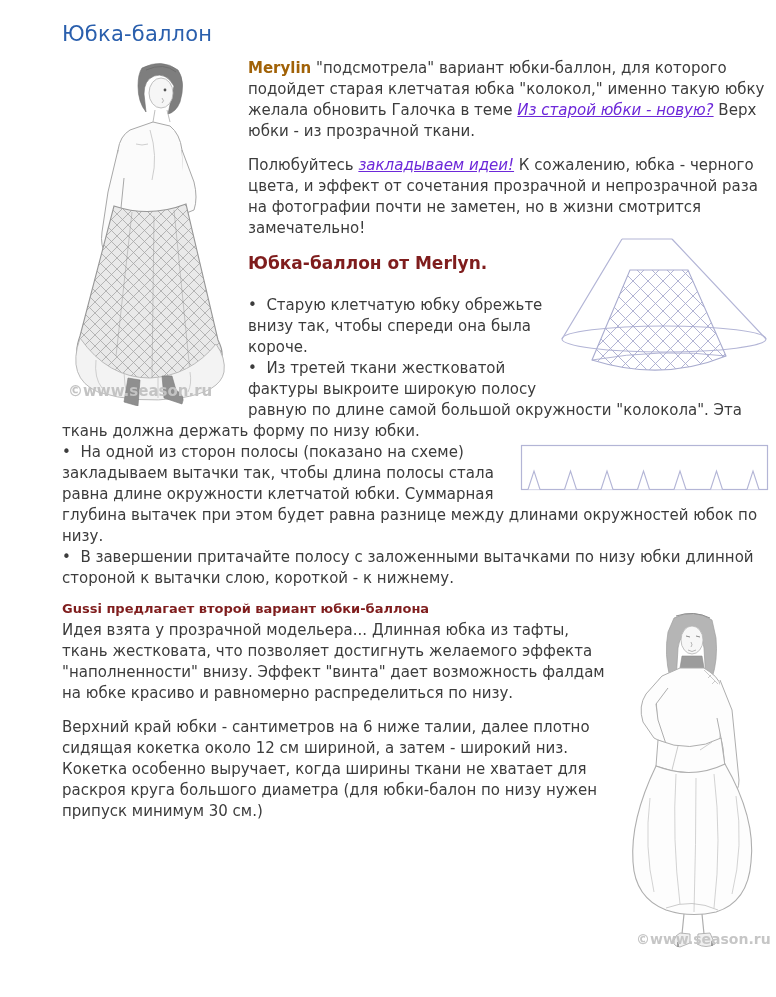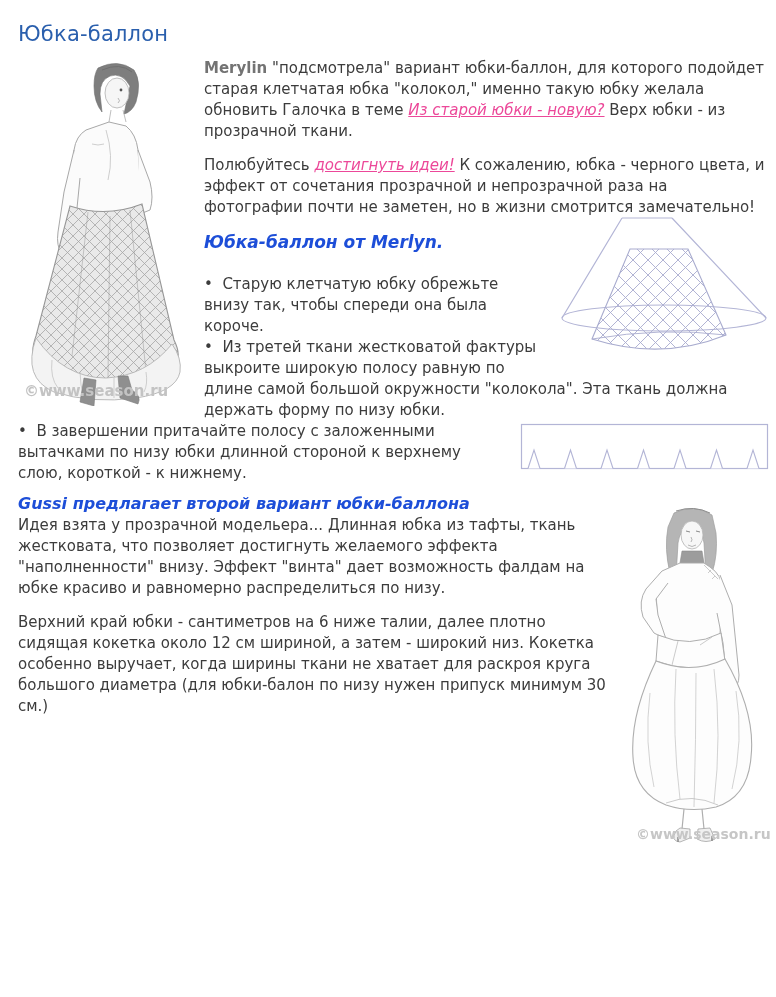--- a/index.html
+++ b/index.html
@@ -1,34 +1,34 @@
 <!DOCTYPE html>
 <html><head>
 <meta charset="utf-8">
 <style>
   html,body{margin:0;padding:0;}
   body{
     width:776px;height:997px;overflow:hidden;background:#ffffff;
     font-family:"DejaVu Sans","Liberation Sans",sans-serif;
     color:#3c3c3c;
   }
-  .page{padding:0 6px 0 18px;}
+  .page{padding:0 6px 0 18px;margin-left:44px;}
   .page-title{
     font-size:21px;font-weight:400;color:#2a5fad;
     margin:22px 0 12px 0;letter-spacing:.2px;
   }
   .content{font-size:15px;line-height:21px;}
   p{margin:0 0 13px 0;}
   .bullet{margin:0;}
   .bullet::before{content:"\2022\00a0\00a0";}
-  .lead{font-weight:bold;color:#737373;text-align:center;}
-  a.link{color:#ec4899;font-style:italic;text-decoration:underline;cursor:pointer;}
-  h2{font-size:17px;line-height:23px;color:#1d4ed8;margin:0;font-style:italic;}
+  .lead{font-weight:bold;color:#a16207;text-align:center;}
+  a.link{color:#6d28d9;font-style:italic;text-decoration:underline;cursor:pointer;}
+  h2{font-size:17px;line-height:23px;color:#7f1d1d;margin:0;}
   .h-merlyn{margin:2px 0 20px 0;}
-  .h-gussi{margin:8px 0 0 0;font-size:16px;}
+  .h-gussi{margin:8px 0 0 0;font-size:13px;}
   .sketch-left{float:left;width:174px;height:346px;margin:2px 12px 6px 0;}
   .bell-float{float:right;width:212px;height:150px;margin:-16px 0 6px 12px;}
   .strip-float{float:right;width:250px;height:52px;margin:2px 0 8px 12px;}
   .sketch2-float{float:right;width:150px;height:340px;margin:-12px 0 0 12px;}
   svg{display:block;}
 </style>
 </head>
 <body>
 
 <div class="page">
@@ -66,21 +66,21 @@
         <path d="M34 300 Q32 318 40 328 M62 312 Q62 326 66 336 M96 318 Q96 330 96 338 M128 312 Q130 324 126 332" stroke="#bdbdbd" stroke-width="0.7" fill="none"></path>
 
         <path d="M66 318 L62 342 L76 346 L78 320 Z" fill="#8f8f8f" stroke="#7a7a7a" stroke-width="0.6"></path>
         <path d="M100 316 L102 338 L120 344 Q124 336 114 330 L110 316 Z" fill="#8f8f8f" stroke="#7a7a7a" stroke-width="0.6"></path>
         <text x="6" y="336" font-size="15" font-weight="bold" fill="#c3c3c3">©www.season.ru</text>
       </svg>
     </div>
 
     <p><b class="lead">Merylin</b><span> "подсмотрела" вариант юбки-баллон, для которого подойдет старая клетчатая юбка "колокол," именно такую юбку желала обновить Галочка в теме </span><a class="link">Из старой юбки - новую?</a><span> Верх юбки - из прозрачной ткани.</span></p>
 
-    <p><span>Полюбуйтесь </span><a class="link">достигнуть идеи!</a><span> К сожалению, юбка - черного цвета, и эффект от сочетания прозрачной и непрозрачной раза на фотографии почти не заметен, но в жизни смотрится замечательно!</span></p>
+    <p><span>Полюбуйтесь </span><a class="link">закладываем идеи!</a><span> К сожалению, юбка - черного цвета, и эффект от сочетания прозрачной и непрозрачной раза на фотографии почти не заметен, но в жизни смотрится замечательно!</span></p>
 
     <div class="bell-float">
       <svg width="212" height="150" viewBox="0 0 212 150" xmlns="http://www.w3.org/2000/svg">
         <defs>
           <pattern id="dm" width="15" height="15" patternUnits="userSpaceOnUse">
             <path d="M0 0L15 15M15 0L0 15" stroke="#a9accf" stroke-width="0.9"></path>
           </pattern>
         </defs>
 
         <path d="M64 3 L114 3" stroke="#b3b5d6" stroke-width="1.2" fill="none"></path>
@@ -103,21 +103,22 @@
         <path d="M8 45.5 L14 27 L20 45.5" fill="#fff" stroke="#b3b5d6" stroke-width="1.1"></path>
         <path d="M44.5 45.5 L50.5 27 L56.5 45.5" fill="#fff" stroke="#b3b5d6" stroke-width="1.1"></path>
         <path d="M81 45.5 L87 27 L93 45.5" fill="#fff" stroke="#b3b5d6" stroke-width="1.1"></path>
         <path d="M117.5 45.5 L123.5 27 L129.5 45.5" fill="#fff" stroke="#b3b5d6" stroke-width="1.1"></path>
         <path d="M154 45.5 L160 27 L166 45.5" fill="#fff" stroke="#b3b5d6" stroke-width="1.1"></path>
         <path d="M190.5 45.5 L196.5 27 L202.5 45.5" fill="#fff" stroke="#b3b5d6" stroke-width="1.1"></path>
         <path d="M227 45.5 L233 27 L239 45.5" fill="#fff" stroke="#b3b5d6" stroke-width="1.1"></path>
       </svg>
     </div>
 
-    <p class="bullet">В завершении притачайте полосу с заложенными вытачками по низу юбки длинной стороной к верхнему слою, короткой - к нижнему.</p>
+    <p class="bullet">На одной из сторон полосы (показано на схеме) закладываем вытачки так, чтобы длина полосы стала равна длине окружности клетчатой юбки. Суммарная глубина вытачек при этом будет равна разнице между длинами окружностей юбок по низу.</p>
+    <p class="bullet">В завершении притачайте полосу с заложенными вытачками по низу юбки длинной стороной к вытачки слою, короткой - к нижнему.</p>
 
     <h2 class="h-gussi">Gussi предлагает второй вариант юбки-баллона</h2>
 
     <div class="sketch2-float">
       <svg width="150" height="340" viewBox="0 0 150 340" xmlns="http://www.w3.org/2000/svg">
 
         <path d="M54 10 Q74 0 92 12 L96 30 Q98 52 92 70 L86 74 L84 40 Q82 24 72 24 Q60 24 58 40 L56 74 L50 70 Q44 46 48 24 Z" fill="#b5b5b5" stroke="#9d9d9d" stroke-width="0.7"></path>
         <ellipse cx="72" cy="32" rx="11" ry="14" fill="#f7f7f7" stroke="#b2b2b2" stroke-width="0.8"></ellipse>
         <path d="M66 28 l4 1 M76 28 l4 1" stroke="#8a8a8a" stroke-width="1" fill="none"></path>
         <path d="M71 34 q2 3 0 5 M68 42 q4 3 8 0" stroke="#9a9a9a" stroke-width="0.7" fill="none"></path>

